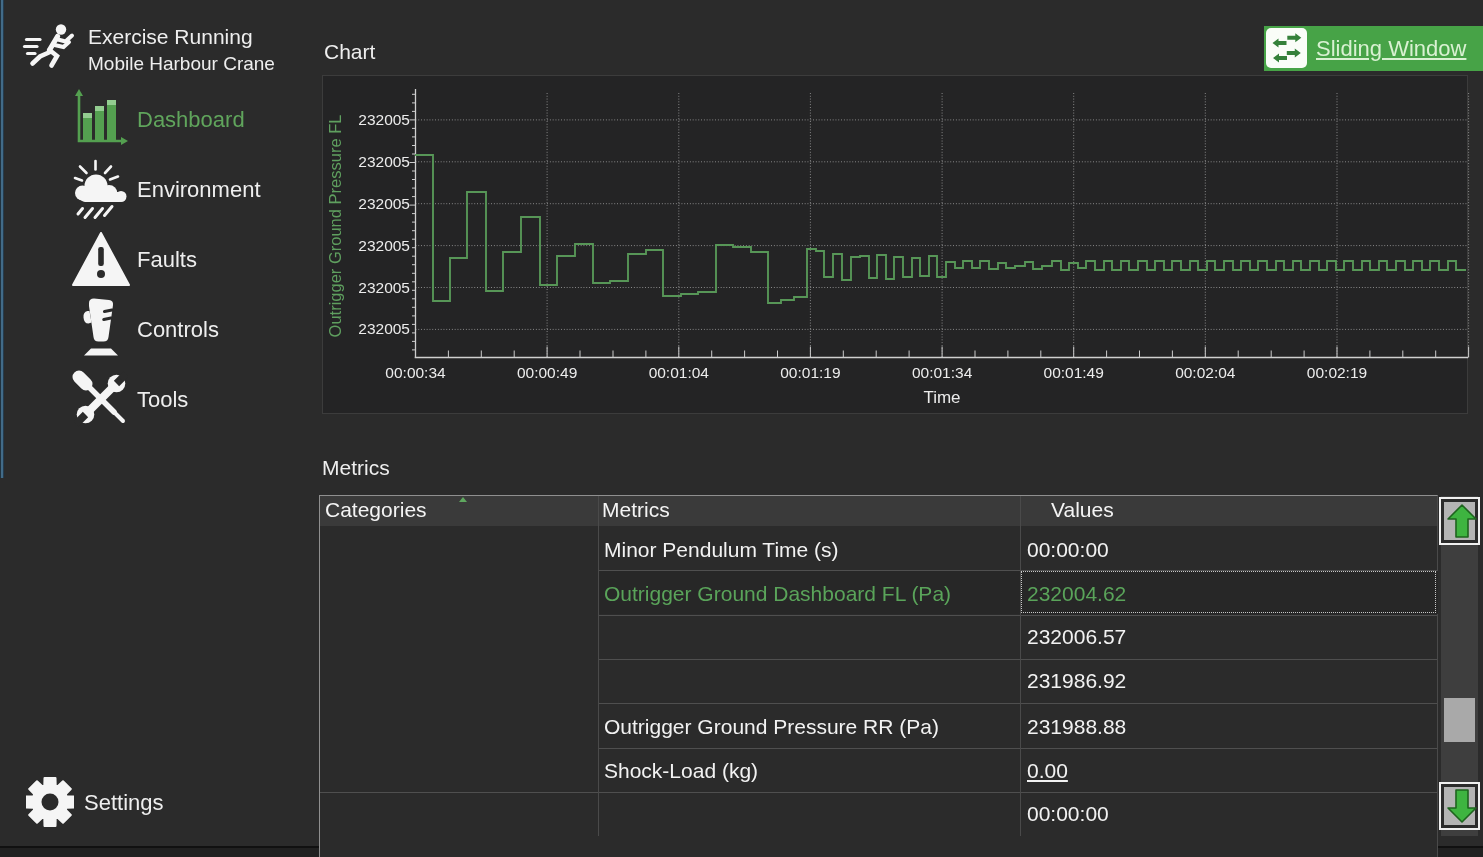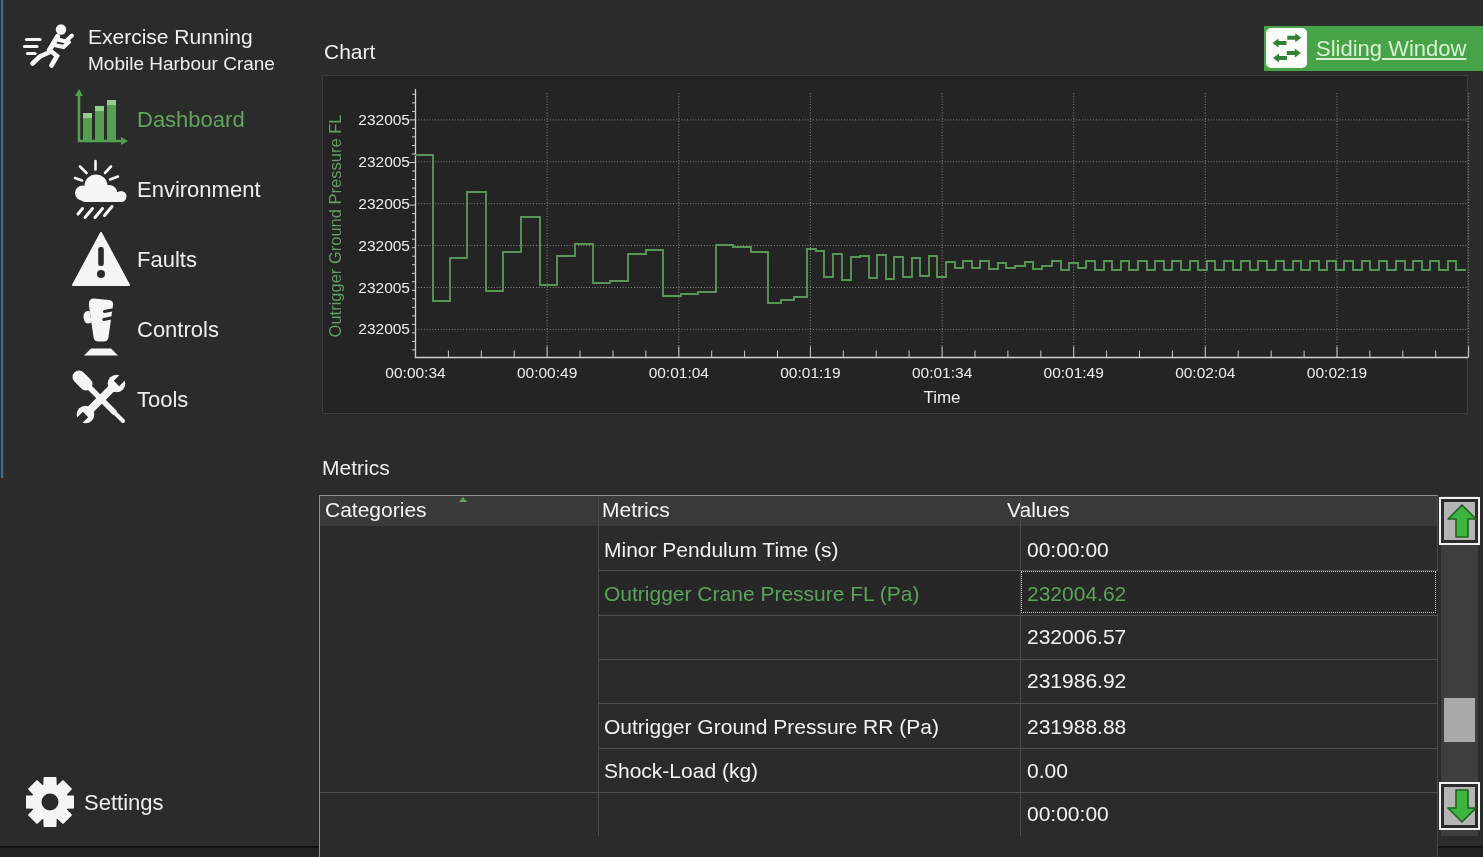--- a/index.html
+++ b/index.html
@@ -242,38 +242,38 @@
       <path d="M7 30 L13 25.5 L13 28 L21 28 L21 32 L13 32 L13 34.5 Z"></path>
       <path d="M34.8 25 L28.799999999999997 20.5 L28.799999999999997 23 L20.799999999999997 23 L20.799999999999997 27 L28.799999999999997 27 L28.799999999999997 29.5 Z"></path>
     </g>
   </svg>
 
 <div class="mi" style="left:322px;top:456px;font-size:21px;">Metrics</div>
 <div id="tbl" class="abs">
   <div class="hdr"></div>
   <div class="hcell" style="left:5px;">Categories</div>
   <div class="hcell" style="left:282px;">Metrics</div>
-  <div class="hcell" style="left:687px;">Values</div>
+  <div class="hcell" style="left:731px;">Values</div>
   <div class="abs" style="left:139px;top:1px;width:0;height:0;border-left:4px solid transparent;border-right:4px solid transparent;border-bottom:5px solid #5fa85f;"></div>
   <div class="abs" style="left:279px;top:75px;width:839px;height:43px;background:#272727;"></div>
   <div class="rowtxt" style="left:284px;top:42px;color:#f2f2f2;">Minor Pendulum Time (s)</div>
   <div class="rowtxt" style="left:707px;top:42px;color:#f2f2f2;">00:00:00</div>
   <div class="sep" style="left:279px;top:74px;width:838px;"></div>
-  <div class="rowtxt" style="left:284px;top:86px;color:#5aa45a;">Outrigger Crane Pressure FL (Pa)</div>
+  <div class="rowtxt" style="left:284px;top:86px;color:#5aa45a;">Outrigger Ground Dashboard FL (Pa)</div>
   <div class="rowtxt" style="left:707px;top:86px;color:#5aa45a;">232004.62</div>
   <div class="sep" style="left:279px;top:119px;width:838px;"></div>
   <div class="rowtxt" style="left:707px;top:129px;color:#f2f2f2;">232006.57</div>
   <div class="sep" style="left:279px;top:163px;width:838px;"></div>
   <div class="rowtxt" style="left:707px;top:173px;color:#f2f2f2;">231986.92</div>
   <div class="sep" style="left:279px;top:207px;width:838px;"></div>
   <div class="rowtxt" style="left:284px;top:219px;color:#f2f2f2;">Outrigger Ground Pressure RR (Pa)</div>
   <div class="rowtxt" style="left:707px;top:219px;color:#f2f2f2;">231988.88</div>
   <div class="sep" style="left:279px;top:252px;width:838px;"></div>
   <div class="rowtxt" style="left:284px;top:263px;color:#f2f2f2;">Shock-Load (kg)</div>
-  <div class="rowtxt" style="left:707px;top:263px;color:#f2f2f2;">0.00</div>
+  <div class="rowtxt" style="left:707px;top:263px;color:#f2f2f2;text-decoration:underline;">0.00</div>
   <div class="sep" style="left:0px;top:296px;width:1117px;"></div>
   <div class="rowtxt" style="left:707px;top:306px;color:#f2f2f2;">00:00:00</div>
   <div class="abs" style="left:701px;top:75px;width:415px;height:42px;border:1px dotted #c8c8c8;"></div>
   <div class="vline" style="left:278px;top:0px;height:340px;"></div>
   <div class="vline" style="left:700px;top:0px;height:340px;"></div>
 </div>
 
 <div id="sbtrack" class="abs"></div>
 <div id="sbthumb" class="abs"></div>
 <div class="sbtn abs" style="left:1439px;top:497px;" id="sbup">

